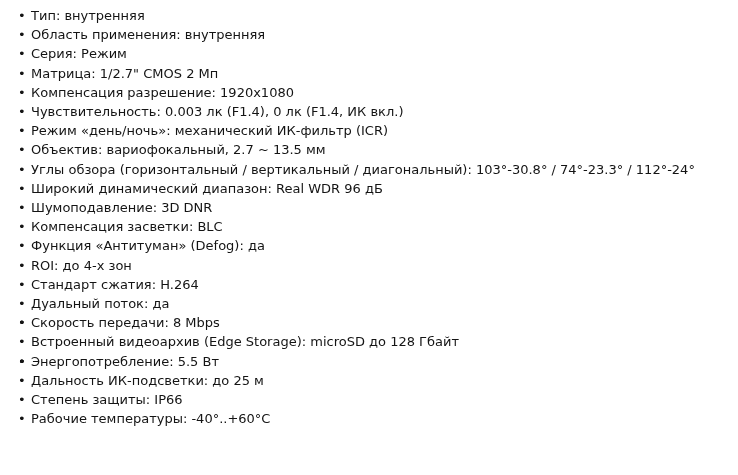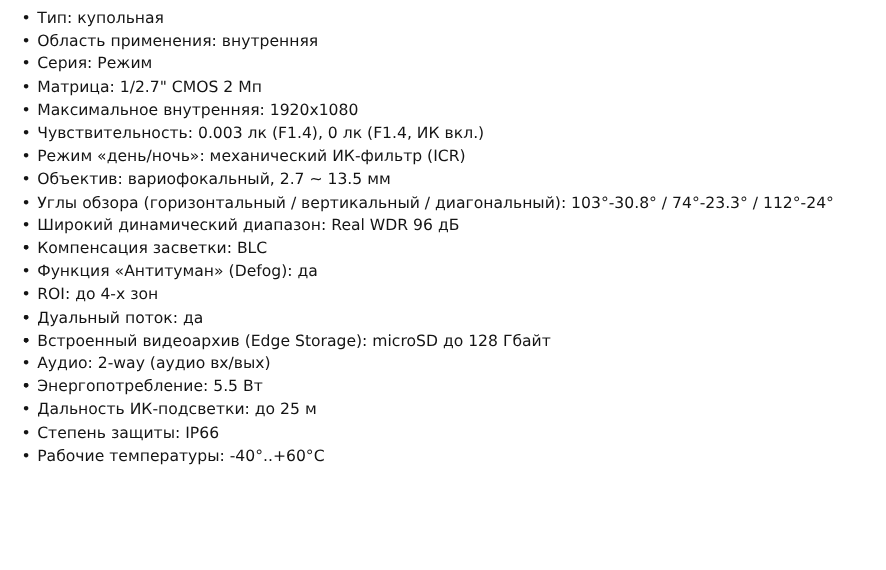--- a/index.html
+++ b/index.html
@@ -41,40 +41,40 @@
   }
   .spec-text {
     display: inline;
   }
 </style>
 </head>
 <body>
 
 <div class="spec-sheet">
   <ul class="spec-list">
-    <li><span class="bullet">•</span><span class="spec-text">Тип: купольная</span></li>
+    <li><span class="bullet">•</span><span class="spec-text">Тип: внутренняя</span></li>
     <li><span class="bullet">•</span><span class="spec-text">Область применения: внутренняя</span></li>
     <li><span class="bullet">•</span><span class="spec-text">Серия: Режим</span></li>
     <li><span class="bullet">•</span><span class="spec-text">Матрица: 1/2.7" CMOS 2 Мп</span></li>
-    <li><span class="bullet">•</span><span class="spec-text">Максимальное внутренняя: 1920x1080</span></li>
+    <li><span class="bullet">•</span><span class="spec-text">Компенсация разрешение: 1920x1080</span></li>
     <li><span class="bullet">•</span><span class="spec-text">Чувствительность: 0.003 лк (F1.4), 0 лк (F1.4, ИК вкл.)</span></li>
     <li><span class="bullet">•</span><span class="spec-text">Режим «день/ночь»: механический ИК-фильтр (ICR)</span></li>
     <li><span class="bullet">•</span><span class="spec-text">Объектив: вариофокальный, 2.7 ~ 13.5 мм</span></li>
     <li><span class="bullet">•</span><span class="spec-text">Углы обзора (горизонтальный / вертикальный / диагональный): 103°-30.8° / 74°-23.3° / 112°-24°</span></li>
     <li><span class="bullet">•</span><span class="spec-text">Широкий динамический диапазон: Real WDR 96 дБ</span></li>
-    <li><span class="bullet">•</span></li>
+    <li><span class="bullet">•</span><span class="spec-text">Шумоподавление: 3D DNR</span></li>
     <li><span class="bullet">•</span><span class="spec-text">Компенсация засветки: BLC</span></li>
     <li><span class="bullet">•</span><span class="spec-text">Функция «Антитуман» (Defog): да</span></li>
     <li><span class="bullet">•</span><span class="spec-text">ROI: до 4-х зон</span></li>
-    <li><span class="bullet">•</span></li>
+    <li><span class="bullet">•</span><span class="spec-text">Стандарт сжатия: H.264</span></li>
     <li><span class="bullet">•</span><span class="spec-text">Дуальный поток: да</span></li>
     <li><span class="bullet">•</span></li>
+    <li><span class="bullet">•</span><span class="spec-text">Скорость передачи: 8 Mbps</span></li>
+    <li><span class="bullet">•</span><span class="spec-text">Встроенный видеоархив (Edge Storage): microSD до 128 Гбайт</span></li>
     <li><span class="bullet">•</span></li>
-    <li><span class="bullet">•</span><span class="spec-text">Встроенный видеоархив (Edge Storage): microSD до 128 Гбайт</span></li>
-    <li><span class="bullet">•</span><span class="spec-text">Аудио: 2-way (аудио вх/вых)</span></li>
     <li><span class="bullet">•</span></li>
     <li><span class="bullet">•</span><span class="spec-text">Энергопотребление: 5.5 Вт</span></li>
     <li><span class="bullet">•</span><span class="spec-text">Дальность ИК-подсветки: до 25 м</span></li>
     <li><span class="bullet">•</span><span class="spec-text">Степень защиты: IP66</span></li>
     <li><span class="bullet">•</span><span class="spec-text">Рабочие температуры: -40°..+60°C</span></li>
 
   </ul>
 </div>
 
 </body></html>

